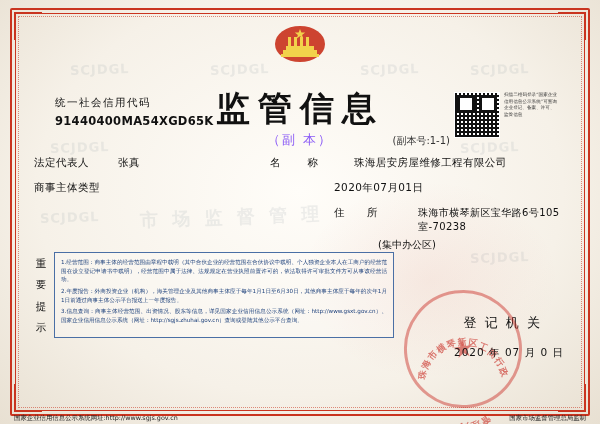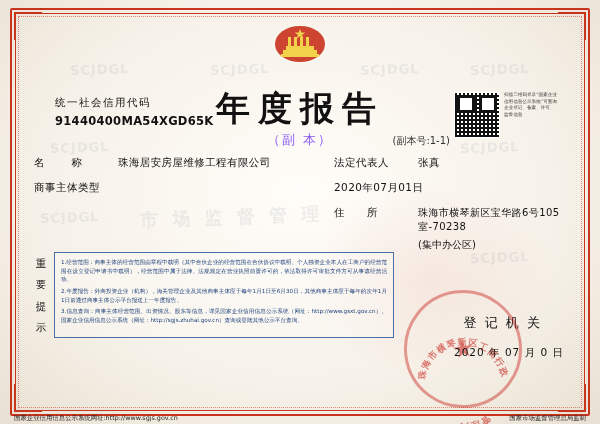--- a/index.html
+++ b/index.html
@@ -198,21 +198,21 @@
     letter-spacing: 2px;
     color: #111;
   }
   .lbl.wide { width: 84px; letter-spacing: 0.5px; }
   .val {
     color: #111;
     letter-spacing: 0.4px;
   }
   .val.small { font-size: 10px; }
   .sub-val {
-    margin-left: 84px;
+    margin-left: 44px;
     margin-top: 4px;
     font-size: 10px;
   }
 
   
   .notice {
     position: absolute;
     left: 34px;
     top: 252px;
     width: 360px;
@@ -366,33 +366,33 @@
   <div class="code-block">
     <div class="code-label">统一社会信用代码</div>
     <div class="code-value">91440400MA54XGD65K</div>
   </div>
 
   <div class="qr-wrap">
     <div class="qr"></div>
     <div class="qr-note">扫描二维码登录“国家企业信用信息公示系统”可查询企业登记、备案、许可、监管信息</div>
   </div>
 
-  <div class="title">年度报告</div>
+  <div class="title">监管信息</div>
   <div class="subtitle">（副 本）</div>
   <div class="serial">(副本号:1-1)</div>
 
   <div class="fields">
     <div class="row">
+      <div class="cell right">
+        <div class="lbl wide">法定代表人</div>
+        <div class="val">张真</div>
+      </div>
       <div class="cell left">
         <div class="lbl">名　　称</div>
         <div class="val">珠海居安房屋维修工程有限公司</div>
-      </div>
-      <div class="cell right">
-        <div class="lbl wide">法定代表人</div>
-        <div class="val">张真</div>
       </div>
     </div>
 
     <div class="row">
       <div class="cell left">
         <div class="lbl wide">商事主体类型</div>
       </div>
       <div class="cell right">
         <div class="val">2020年07月01日</div>
       </div>

